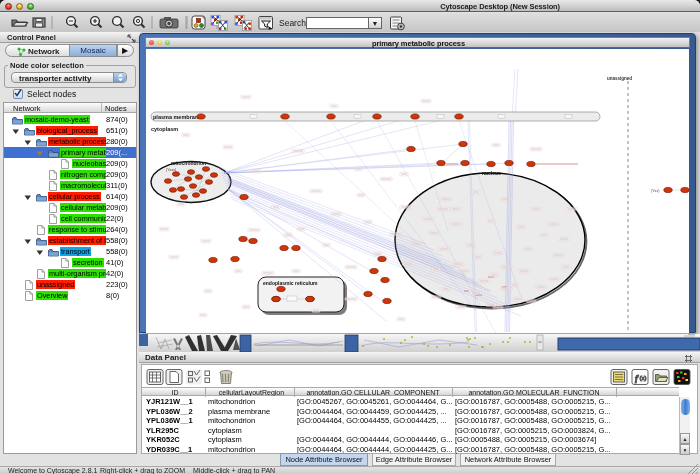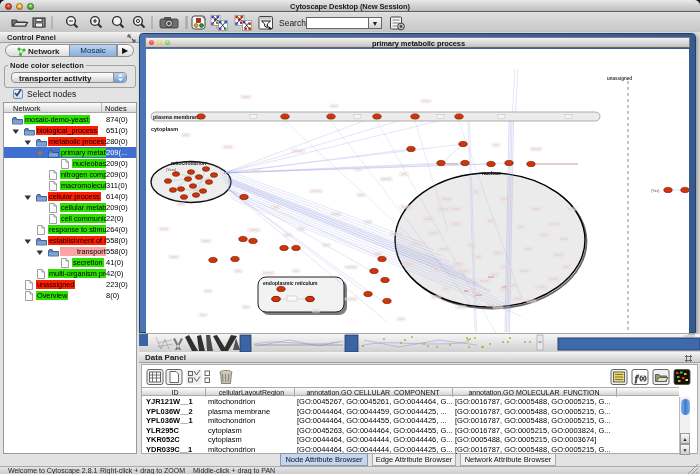--- a/index.html
+++ b/index.html
@@ -10,21 +10,21 @@
 </style></head><body>
 <div id="win">
 <div class="abs" style="left:0;top:0;width:700px;height:12px;
  background:linear-gradient(#e9e9e9,#bdbdbd); border-bottom:1px solid #5e5e5e;">
  <div class="abs" style="left:5px;top:2.5px;width:7px;height:7px;border-radius:50%;
    background:radial-gradient(circle at 50% 30%, #ff8a80 0%, #e33d2e 55%, #9c1b10 100%);border:0.5px solid #7a241c;"></div>
  <div class="abs" style="left:16px;top:2.5px;width:7px;height:7px;border-radius:50%;
    background:radial-gradient(circle at 50% 30%, #ffe9a8 0%, #f2b32c 55%, #9c6d0e 100%);border:0.5px solid #8f6a16;"></div>
  <div class="abs" style="left:27px;top:2.5px;width:7px;height:7px;border-radius:50%;
    background:radial-gradient(circle at 50% 30%, #c7f2a0 0%, #58b73c 55%, #1f6f14 100%);border:0.5px solid #2f6d1d;"></div>
- <div class="abs" style="left:0;top:2px;width:700px;text-align:center;font-size:7.5px;
+ <div class="abs" style="left:0;top:2px;width:560px;text-align:right;font-size:7.5px;
    font-weight:bold;letter-spacing:-0.1px;color:#1c1c1c;">Cytoscape Desktop (New Session)</div>
 </div>
 <div class="abs" style="left:0;top:13px;width:700px;height:19px;
  background:linear-gradient(#dedede,#c6c6c6);">
 <svg class="abs" style="left:0;top:0" width="700" height="19" viewBox="0 0 700 19">
 <g stroke="#3c3c3c" fill="none" stroke-width="1.2">
 
  <path d="M12 13 L12 7 L16 7 L18 9 L26 9 L26 13 Z" fill="#777"></path>
  <path d="M13 13 L15.5 9.5 L27.5 9.5 L25 13 Z" fill="#ddd"></path>
 
@@ -284,21 +284,21 @@
           <div class="abs" style="left:102px;top:0.5px;font-size:7.5px;color:#000;">558(0)</div>
         </div>
         <div class="abs" style="left:0;top:143px;width:132px;height:11px;">
           <svg class="abs" style="left:32px;top:2.5px" width="8" height="7">
             <path d="M0.5 1.5 L7 1.5 L3.75 6 Z" fill="#333"></path>
           </svg>
           <svg class="abs" style="left:44px;top:1.5px" width="11" height="9">
             <path d="M0.5 2.5 L0.5 8 L10.5 8 L10.5 3.5 L5 3.5 L4 1.5 L1.5 1.5 Z" fill="#5b84b8" stroke="#2d4a73" stroke-width="0.8"></path>
             <path d="M0.8 4.2 L10.2 4.2 L10.2 7.7 L0.8 7.7 Z" fill="#7ba3d4"></path>
           </svg>
-          <div class="abs" style="left:56px;top:0.5px;font-size:7.3px;color:#000;background:#fca5a5;padding:0 17px;max-width:46px;overflow:hidden;white-space:nowrap;">transport</div>
+          <div class="abs" style="left:56px;top:0.5px;font-size:7.3px;color:#000;background:#0ea5e9;padding:0 1px;max-width:46px;overflow:hidden;white-space:nowrap;">transport</div>
           <div class="abs" style="left:102px;top:0.5px;font-size:7.5px;color:#000;">558(0)</div>
         </div>
         <div class="abs" style="left:0;top:154px;width:132px;height:11px;">
           <svg class="abs" style="left:57px;top:0.5px" width="8" height="10">
             <path d="M0.5 0.5 L5 0.5 L7.5 3 L7.5 9.5 L0.5 9.5 Z" fill="#fcfcfc" stroke="#888" stroke-width="0.8"></path>
             <path d="M5 0.5 L5 3 L7.5 3" fill="none" stroke="#888" stroke-width="0.8"></path>
           </svg>
           <div class="abs" style="left:68px;top:0.5px;font-size:7.3px;color:#000;background:#2ee000;padding:0 1px;max-width:34px;overflow:hidden;white-space:nowrap;">secretion</div>
           <div class="abs" style="left:102px;top:0.5px;font-size:7.5px;color:#000;">41(0)</div>
         </div>
@@ -767,21 +767,20 @@
         </div>
         <div class="abs" style="left:0;top:51.2px;width:537px;height:9.6px;font-size:7.5px;color:#000;white-space:nowrap;">
           <div class="abs" style="left:4px;top:0;font-weight:bold;">YPL036W__1</div>
           <div class="abs" style="left:66px;top:0;">mitochondrion</div>
           <div class="abs" style="left:155px;top:0;width:157px;overflow:hidden;">[GO:0044464, GO:0044455, GO:0044425, ...</div>
           <div class="abs" style="left:313px;top:0;width:162px;overflow:hidden;">[GO:0016787, GO:0005488, GO:0005215, G...</div>
         </div>
         <div class="abs" style="left:0;top:60.800000000000004px;width:537px;height:9.6px;font-size:7.5px;color:#000;white-space:nowrap;">
           <div class="abs" style="left:4px;top:0;font-weight:bold;">YLR295C</div>
           <div class="abs" style="left:66px;top:0;">cytoplasm</div>
-          <div class="abs" style="left:155px;top:0;width:157px;overflow:hidden;">[GO:0045263, GO:0044464, GO:0044455, G...</div>
           <div class="abs" style="left:313px;top:0;width:162px;overflow:hidden;">[GO:0016787, GO:0005215, GO:0003824, G...</div>
         </div>
         <div class="abs" style="left:0;top:70.4px;width:537px;height:9.6px;font-size:7.5px;color:#000;white-space:nowrap;">
           <div class="abs" style="left:4px;top:0;font-weight:bold;">YKR052C</div>
           <div class="abs" style="left:66px;top:0;">cytoplasm</div>
           <div class="abs" style="left:155px;top:0;width:157px;overflow:hidden;">[GO:0044464, GO:0044444, GO:0044446, G...</div>
           <div class="abs" style="left:313px;top:0;width:162px;overflow:hidden;">[GO:0005488, GO:0005215, GO:0003674]</div>
         </div>
         <div class="abs" style="left:0;top:80.0px;width:537px;height:9.6px;font-size:7.5px;color:#000;white-space:nowrap;">
           <div class="abs" style="left:4px;top:0;font-weight:bold;">YDR039C__1</div>

